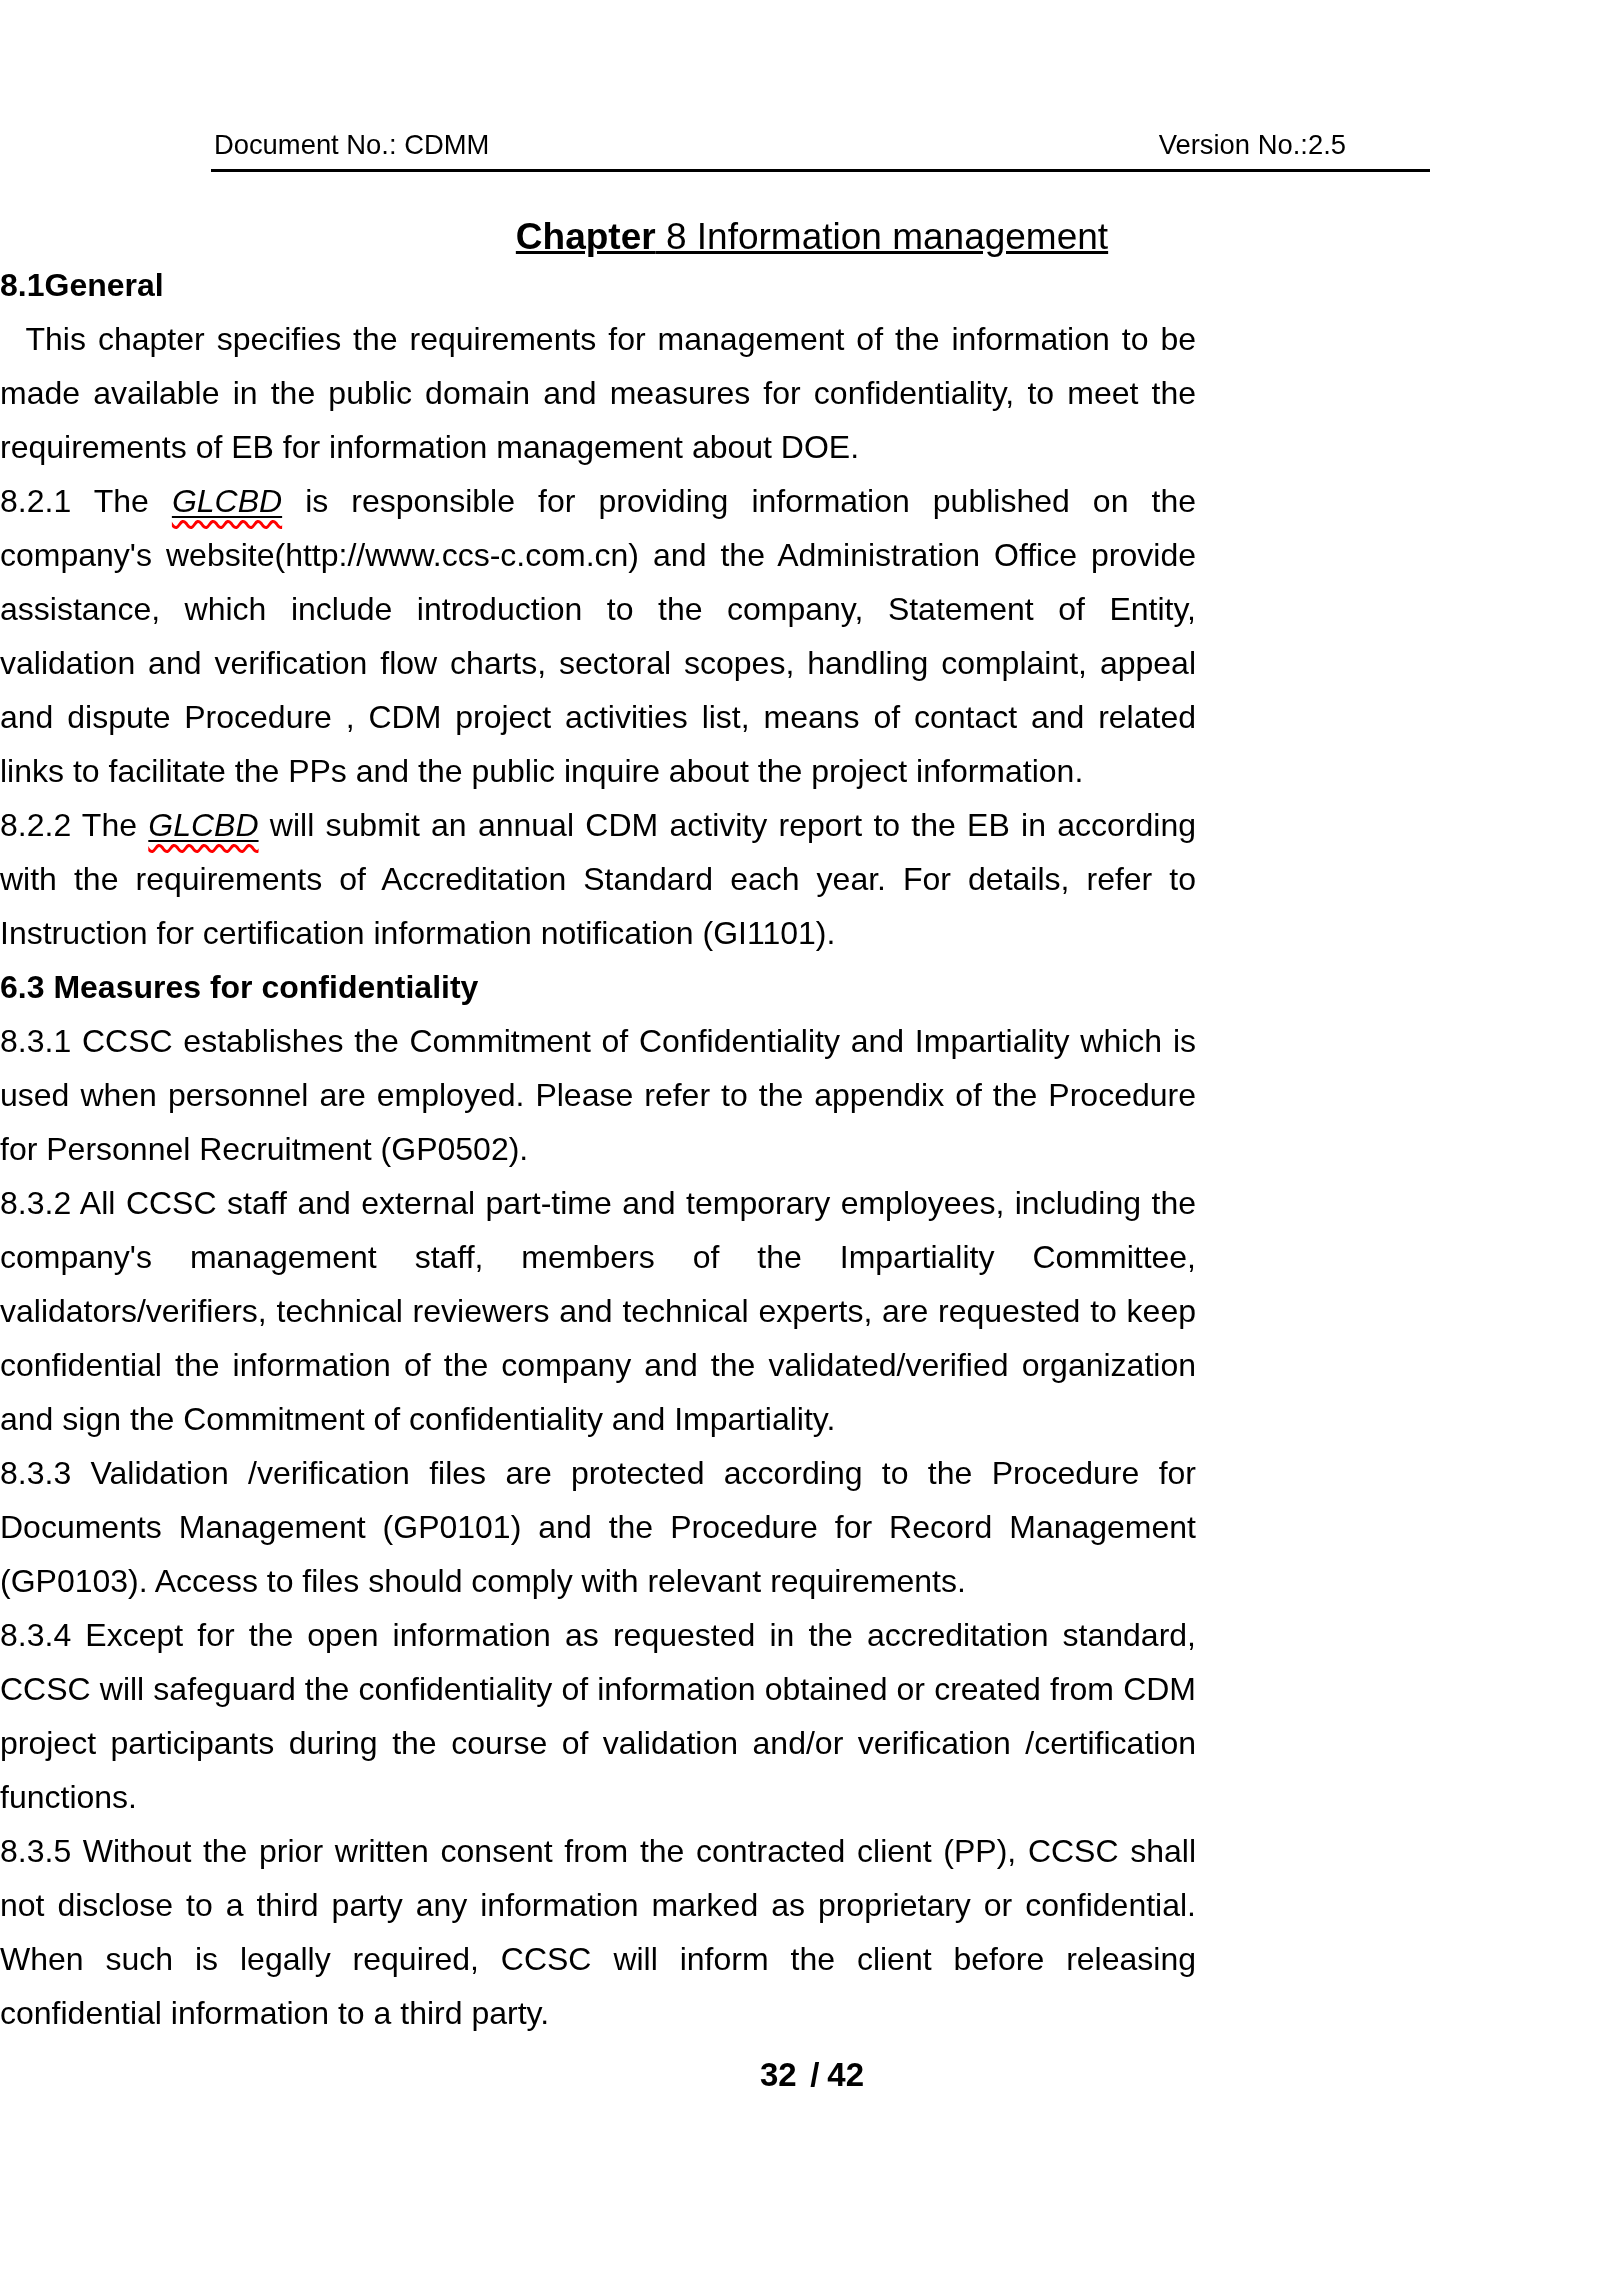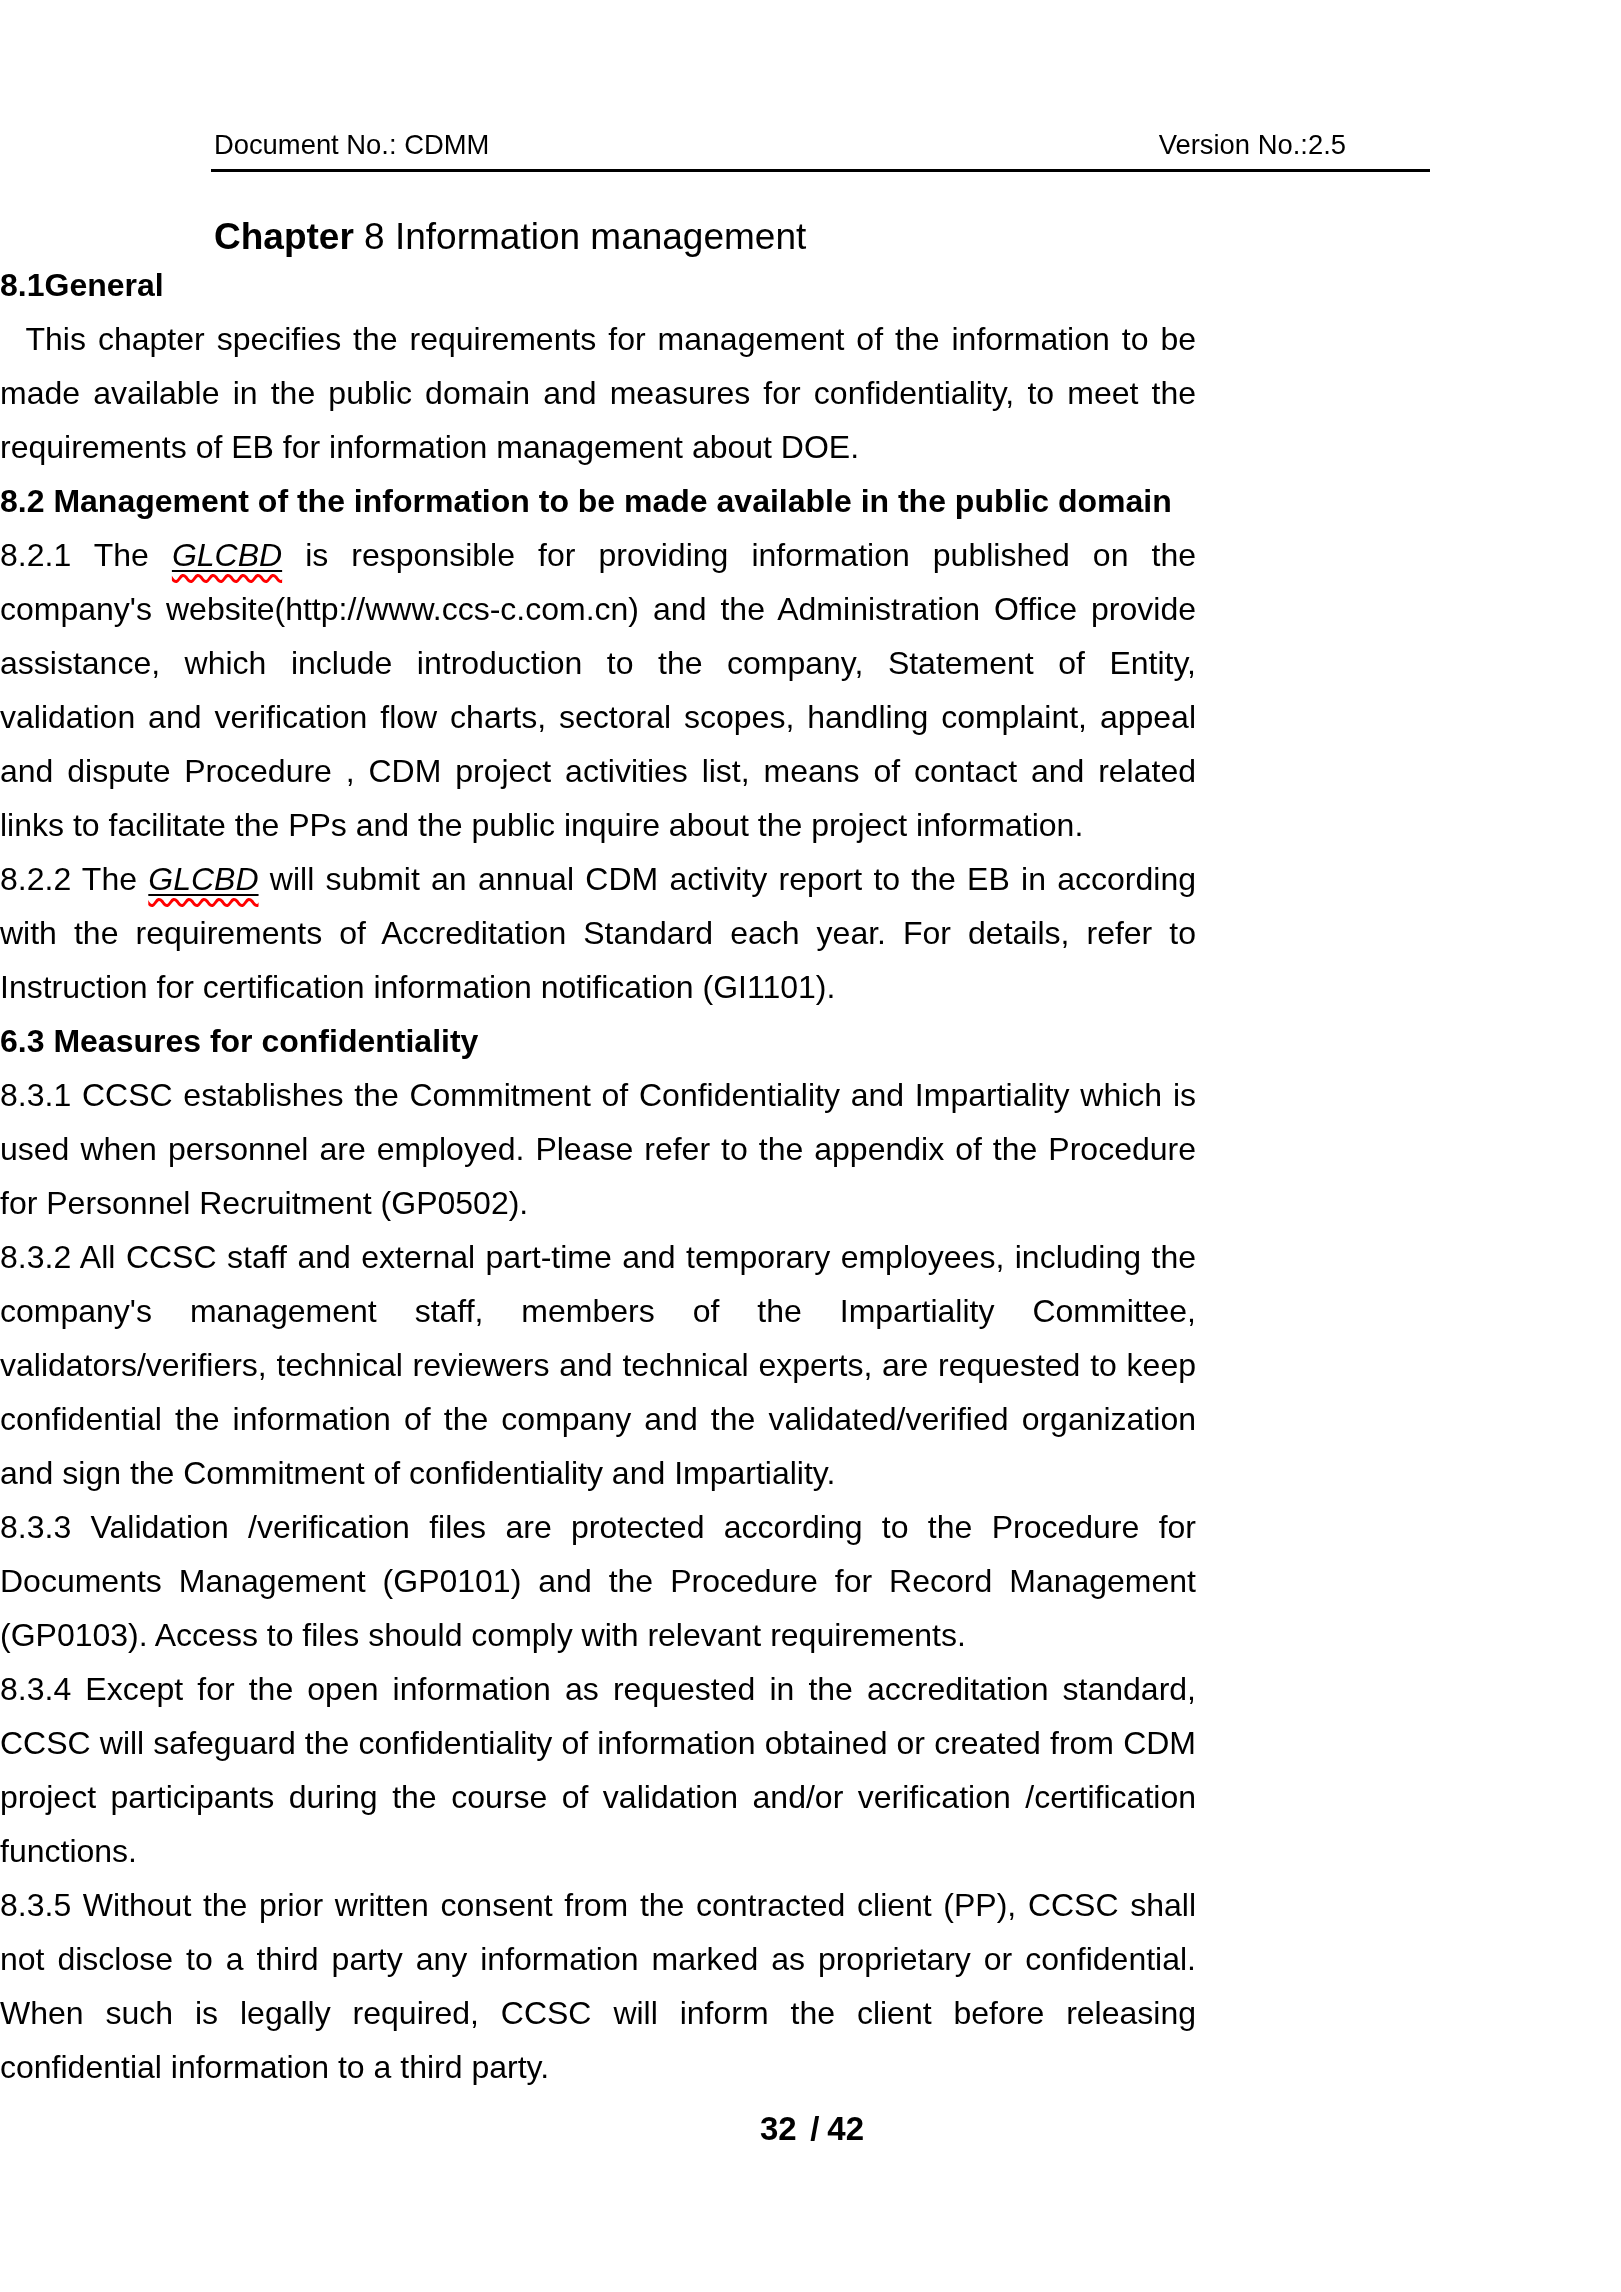--- a/index.html
+++ b/index.html
@@ -29,23 +29,25 @@
     font-size: 27.4px;
     line-height: 31px;
     padding-left: 2.9px;
     padding-right: 84px;
     align-items: flex-end;
   }
   .doc-title {
     margin-top: 43px;
     margin-left: 214px;
     width: 1196px;
+    text-align: center;
     font-size: 37px;
     line-height: 43px;
     white-space: pre-wrap;
+    text-decoration: underline;
   }
   .title-bold { font-weight: bold; }
   .doc-body {
     width: 1196px;
     font-size: 32px;
     line-height: 54px;
   }
   .doc-body p {
     margin: 0;
     text-align: justify;
@@ -90,21 +92,20 @@
       <span>Document No.: CDMM</span>
       <span>Version No.:2.5</span>
     </div>
   </div>
 
   <div class="doc-title"><span class="title-bold">Chapter</span><span> 8 Information management</span></div>
 
   <div class="doc-body">
       <p class="heading">8.1General</p>
       <p class="para indented">This chapter specifies the requirements for management of the information to be made available in the public domain and measures for confidentiality, to meet the requirements of EB for information management about DOE.</p>
-      <p class="heading">8.2 Management of the information to be made available in the public domain</p>
       <p class="para">8.2.1 The <span class="spell-error"><span class="word-underline">GLCBD</span></span> is responsible for providing information published on the company's website(http://www.ccs-c.com.cn) and the Administration Office provide assistance, which include introduction to the company, Statement of Entity, validation and verification flow charts, sectoral scopes, handling complaint, appeal and dispute Procedure , CDM project activities list, means of contact and related links to facilitate the PPs and the public inquire about the project information.</p>
       <p class="para">8.2.2 The <span class="spell-error"><span class="word-underline">GLCBD</span></span> will submit an annual CDM activity report to the EB in according with the requirements of Accreditation Standard each year. For details, refer to Instruction for certification information notification (GI1101).</p>
       <p class="heading">6.3 Measures for confidentiality</p>
       <p class="para">8.3.1 CCSC establishes the Commitment of Confidentiality and Impartiality which is used when personnel are employed. Please refer to the appendix of the Procedure for Personnel Recruitment (GP0502).</p>
       <p class="para">8.3.2 All CCSC staff and external part-time and temporary employees, including the company's management staff, members of the Impartiality Committee, validators/verifiers, technical reviewers and technical experts, are requested to keep confidential the information of the company and the validated/verified organization and sign the Commitment of confidentiality and Impartiality.</p>
       <p class="para">8.3.3 Validation /verification files are protected according to the Procedure for Documents Management (GP0101) and the Procedure for Record Management (GP0103). Access to files should comply with relevant requirements.</p>
       <p class="para">8.3.4 Except for the open information as requested in the accreditation standard, CCSC will safeguard the confidentiality of information obtained or created from CDM project participants during the course of validation and/or verification /certification functions.</p>
       <p class="para">8.3.5 Without the prior written consent from the contracted client (PP), CCSC shall not disclose to a third party any information marked as proprietary or confidential. When such is legally required, CCSC will inform the client before releasing confidential information to a third party.</p>
     </div>
 

